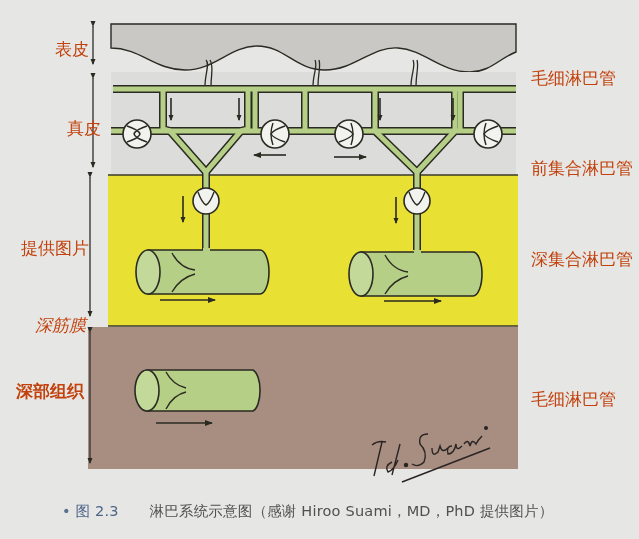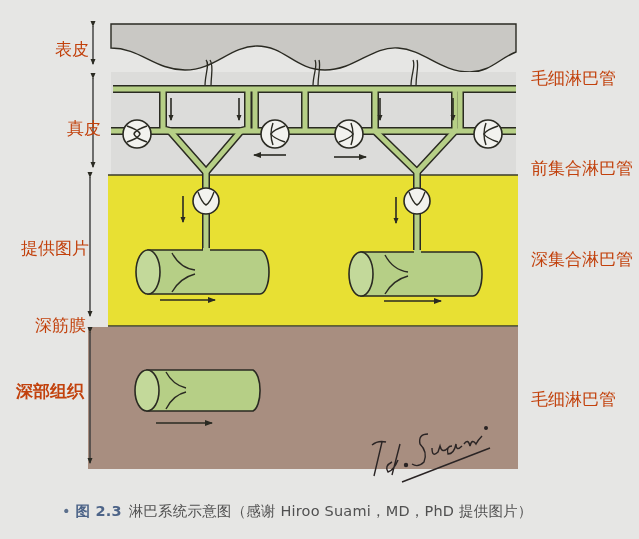--- a/index.html
+++ b/index.html
@@ -12,21 +12,21 @@
   #diagram { position: absolute; left: 0; top: 0; }
   .label-left, .label-right {
     position: absolute; font-size: 17px; color: #c2410c; white-space: nowrap;
   }
   .label-left { text-align: right; }
   .caption {
     position: absolute; left: 62px; top: 502px; font-size: 14.5px; color: #505050;
     white-space: nowrap; letter-spacing: 0.2px;
   }
   .caption .bullet { color: #5b6f8c; }
-  .caption .fignum { color: #4d6488; font-weight: bold; }
+  .caption .fignum { color: #4d6488; font-weight: normal; }
 </style>
 </head>
 <body>
 
 <svg id="diagram" width="639" height="539" viewBox="0 0 639 539">
   <defs>
     <marker id="ah" markerWidth="8" markerHeight="8" refX="7" refY="4" orient="auto" markerUnits="userSpaceOnUse">
       <path d="M0,1 L8,4 L0,7 Z" fill="#2a2a22"></path>
     </marker>
     <marker id="ahs" markerWidth="6" markerHeight="6" refX="5" refY="3" orient="auto" markerUnits="userSpaceOnUse">
@@ -177,25 +177,25 @@
     <path d="M452,446 Q446,446 448,454 Q454,454 456,444 Q456,452 462,446"></path>
     <path d="M464,444 Q468,438 470,446 Q472,438 476,444 Q478,440 482,436"></path>
     <circle cx="486" cy="428" r="1.3" fill="#2a2424"></circle>
     <path d="M402,482 L490,448"></path>
   </g>
 </svg>
 
 <div class="label-left" style="left:55px; top:38px;">表皮</div>
 <div class="label-left" style="left:67px; top:117px;font-family:Liberation Mono, monospace;">真皮</div>
 <div class="label-left" style="left:21px; top:237px;">提供图片</div>
-<div class="label-left" style="left:35px; top:314px;">深筋膜</div>
+<div class="label-left" style="left:35px; top:314px;font-style:italic;">深筋膜</div>
 <div class="label-left" style="left:16px; top:380px;font-weight:bold;">深部组织</div>
 
 <div class="label-right" style="left:531px; top:67px;">毛细淋巴管</div>
 <div class="label-right" style="left:531px; top:157px;">前集合淋巴管</div>
 <div class="label-right" style="left:531px; top:248px;">深集合淋巴管</div>
 <div class="label-right" style="left:531px; top:388px;">毛细淋巴管</div>
 
 <div class="caption">
   <span class="bullet">•</span>
   <span class="fignum">图 2.3</span>
-  <span style="margin-left:2px;">淋巴系统示意图（感谢 Hiroo Suami，MD，PhD 提供图片）</span>
+  <span style="margin-left:26px;">淋巴系统示意图（感谢 Hiroo Suami，MD，PhD 提供图片）</span>
 </div>
 
 </body></html>

